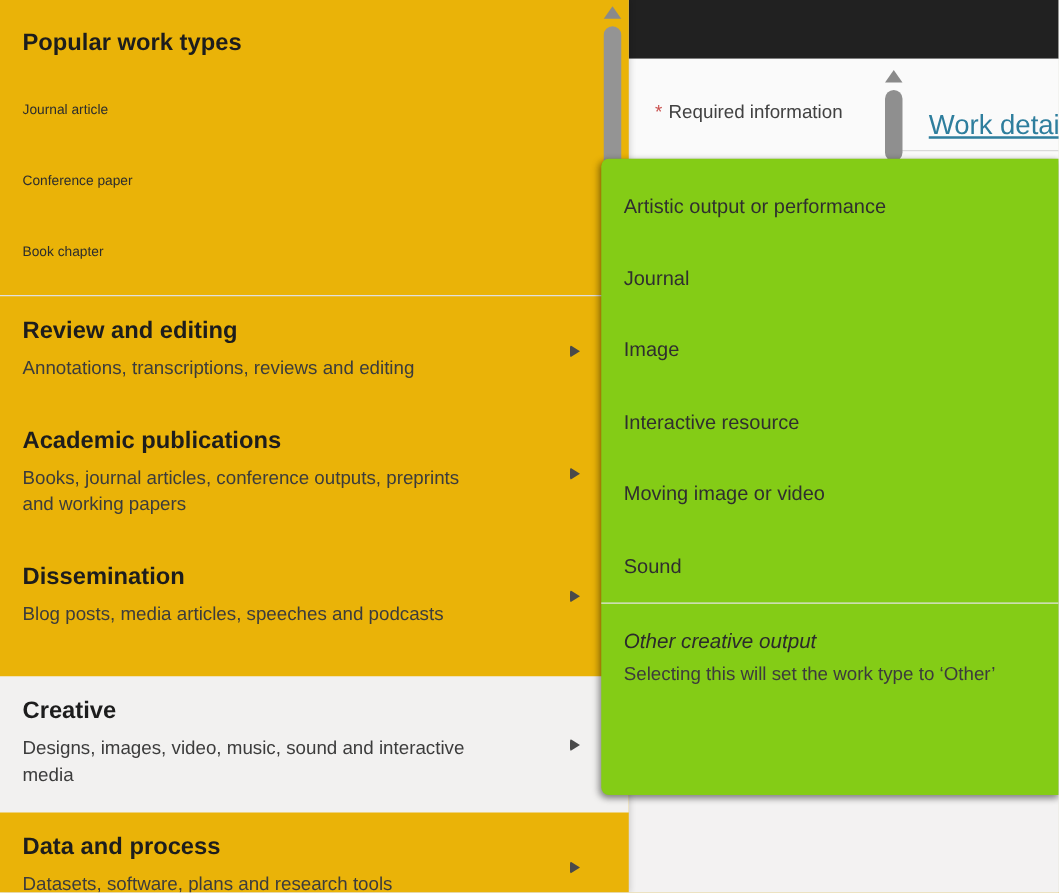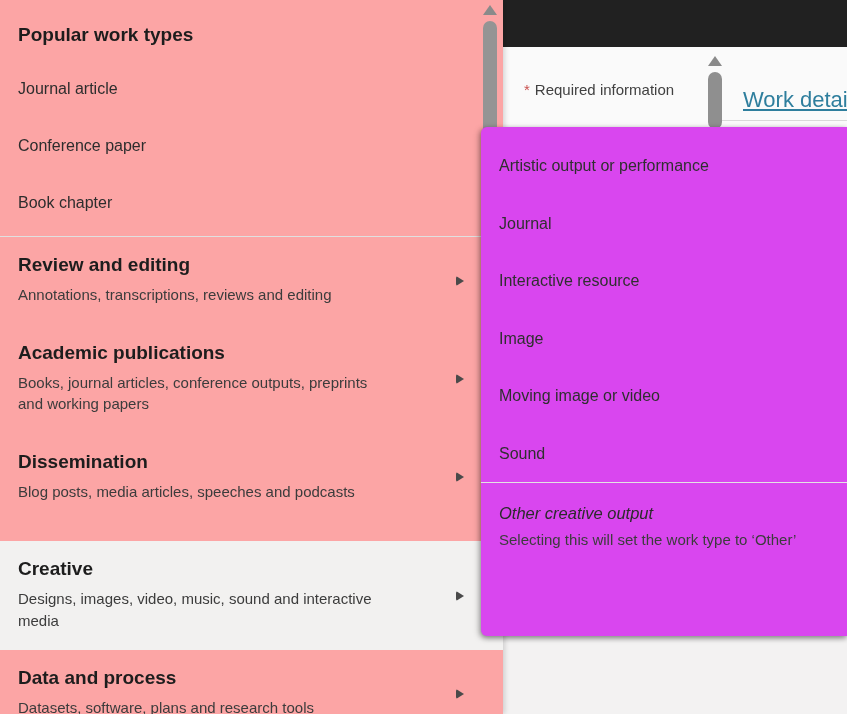--- a/index.html
+++ b/index.html
@@ -39,28 +39,28 @@
     border-bottom:10px solid #8a8a8a;
   }
   .modal-scroll-thumb {
     position:absolute; left:708px; top:72px; width:14px; height:57px;
     background:#8f8f8f; border-radius:7px;
   }
 
   
   .menu-panel {
     position:absolute; left:0; top:0; width:503px; height:714px;
-    background:#fca5a5; box-shadow:2px 0 5px rgba(0,0,0,.15);
+    background:#eab308; box-shadow:2px 0 5px rgba(0,0,0,.15);
   }
   .popular-header {
     margin:24px 18px 0 18px; font-size:19px; font-weight:bold; color:#1d1d1d;
   }
   .popular-list { margin-top:14px; }
   .menu-item {
-    height:57px; line-height:57px; padding-left:18px; font-size:16px; color:#2d2d2d;
+    height:57px; line-height:57px; padding-left:18px; font-size:11px; color:#2d2d2d;
     cursor:pointer; white-space:nowrap;
   }
   .menu-divider { height:1px; background:#e0e0e0; margin-top:5px; }
   .section {
     position:relative; padding:15px 60px 19px 18px; cursor:pointer;
   }
   .section.highlighted { background:var(--highlight_gray, #f2f1f0);margin-top:20px; }
   .section-title { font-size:19px; font-weight:bold; line-height:26px; color:#1d1d1d; }
   .section-desc {
     margin-top:6px; font-size:15px; line-height:21.5px; color:#3c3c3c;
@@ -79,21 +79,21 @@
     border-bottom:10px solid #8a8a8a;
   }
   .menu-scroll-thumb {
     position:absolute; left:483px; top:21px; width:14px; height:240px;
     background:#949494; border-radius:7px;
   }
 
   
   .submenu-panel {
     position:absolute; left:481px; top:127px; width:366px; height:509px;
-    background:#d946ef; border-radius:6px 0 0 6px;
+    background:#84cc16; border-radius:6px 0 0 6px;
     box-shadow:-2px 2px 6px rgba(0,0,0,.25), 0 2px 5px rgba(0,0,0,.3);
   }
   .submenu-list { padding-top:10px; }
   .submenu-item {
     height:57.5px; line-height:57.5px; padding-left:18px; font-size:16px; color:#2f2f2f;
     cursor:pointer; white-space:nowrap;
   }
   .submenu-divider { height:1px; background:#e3e3e3; }
   .other-block { padding:18px 6px 0 18px; cursor:pointer; }
   .other-title { font-size:16.5px; font-style:italic; line-height:24px; color:#2b2b2b; }
@@ -161,22 +161,22 @@
     </div>
 
     <div class="menu-scroll-arrow"></div>
     <div class="menu-scroll-thumb"></div>
   </div>
 
   <div class="submenu-panel">
     <div class="submenu-list">
       <div class="submenu-item">Artistic output or performance</div>
       <div class="submenu-item">Journal</div>
+      <div class="submenu-item">Image</div>
       <div class="submenu-item">Interactive resource</div>
-      <div class="submenu-item">Image</div>
       <div class="submenu-item">Moving image or video</div>
       <div class="submenu-item">Sound</div>
     </div>
     <div class="submenu-divider"></div>
     <div class="other-block">
       <div class="other-title">Other creative output</div>
       <div class="other-note">Selecting this will set the work type to ‘Other’</div>
     </div>
   </div>
 

